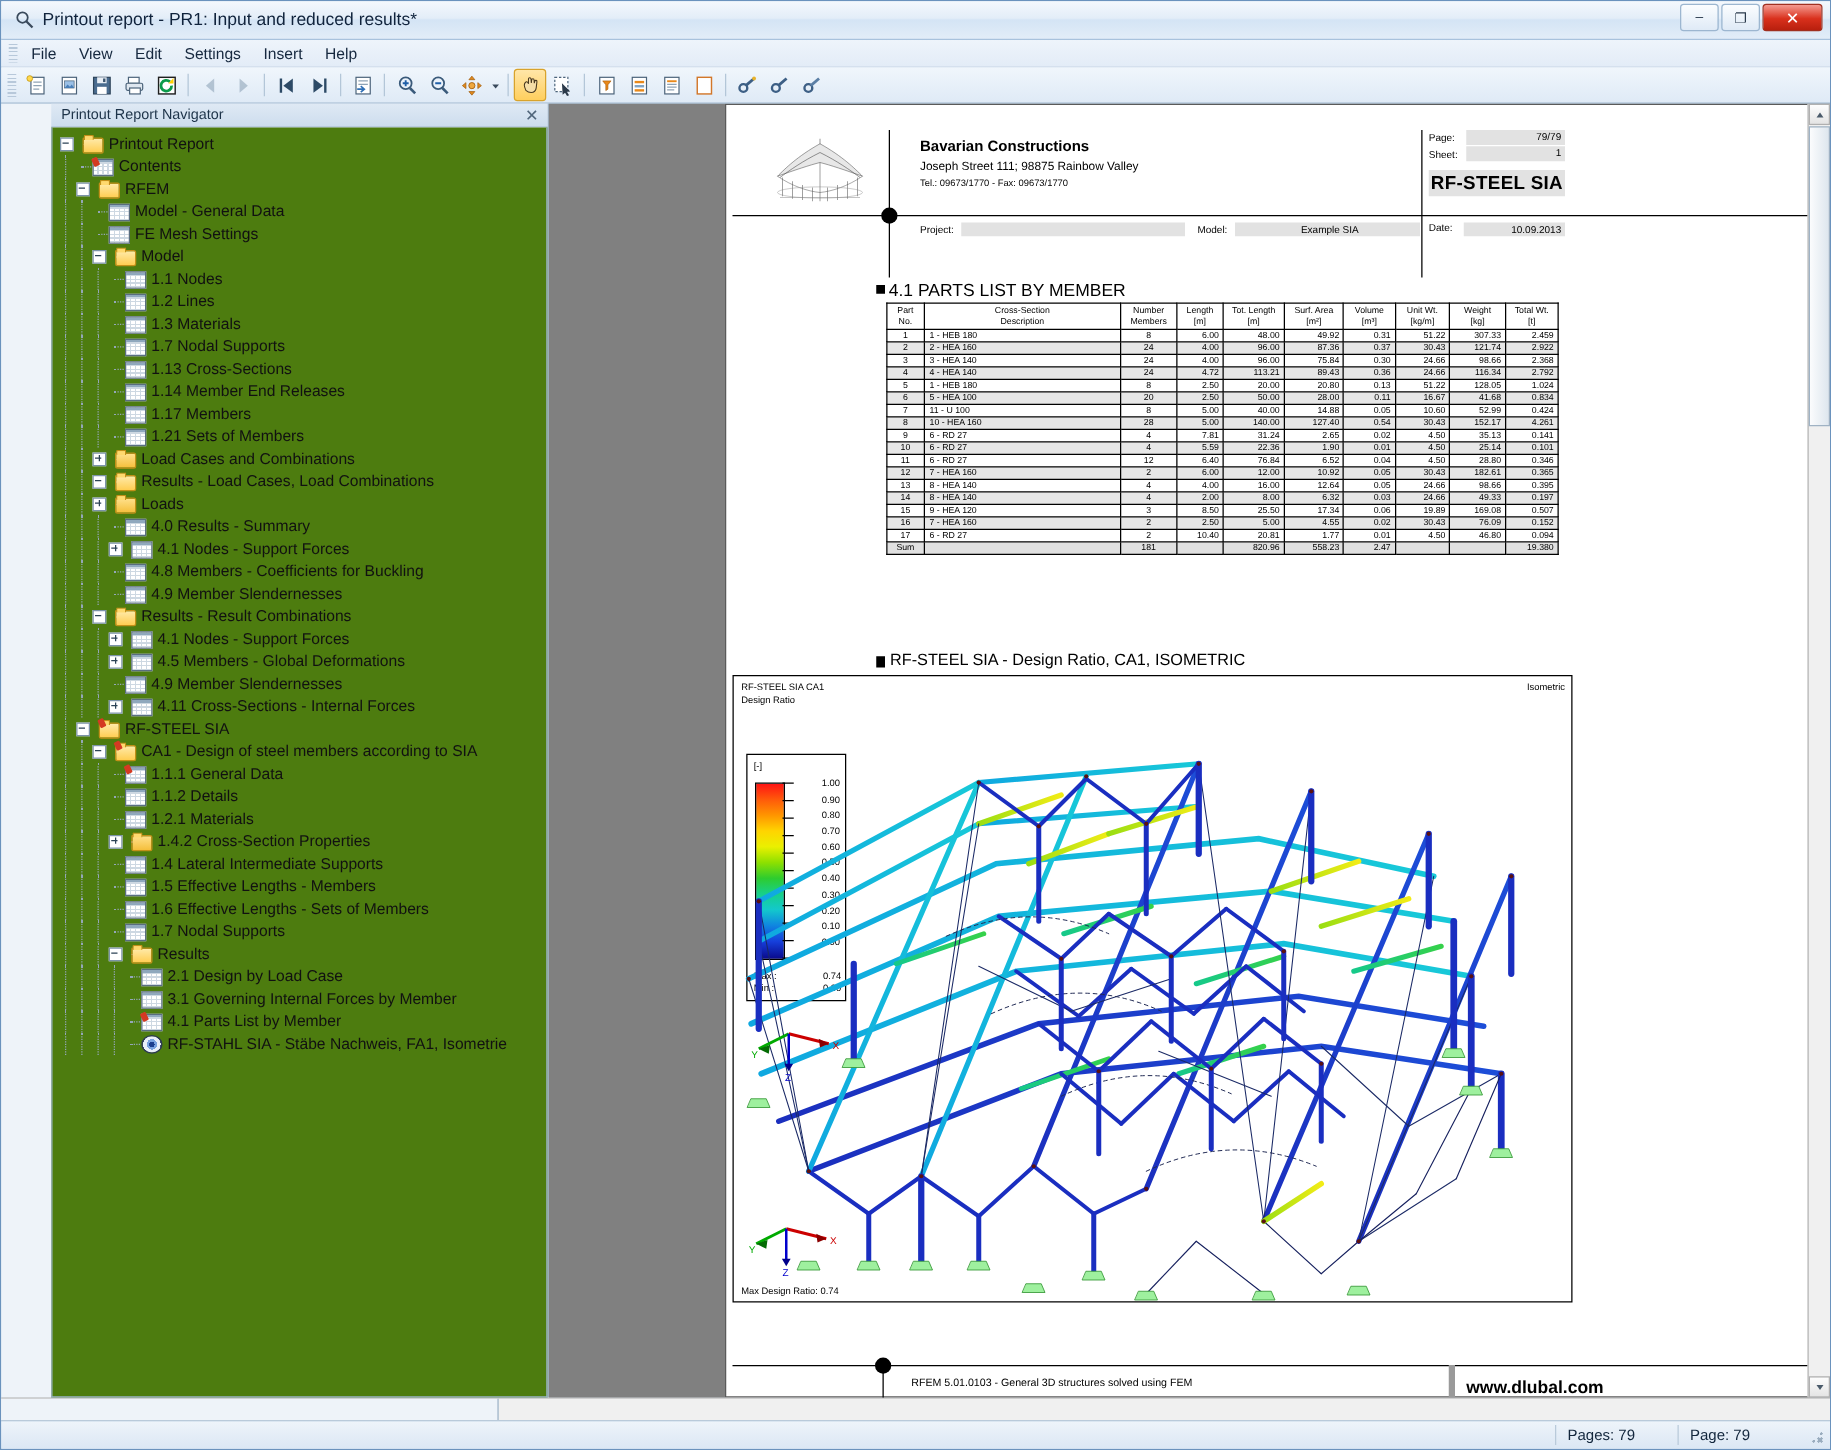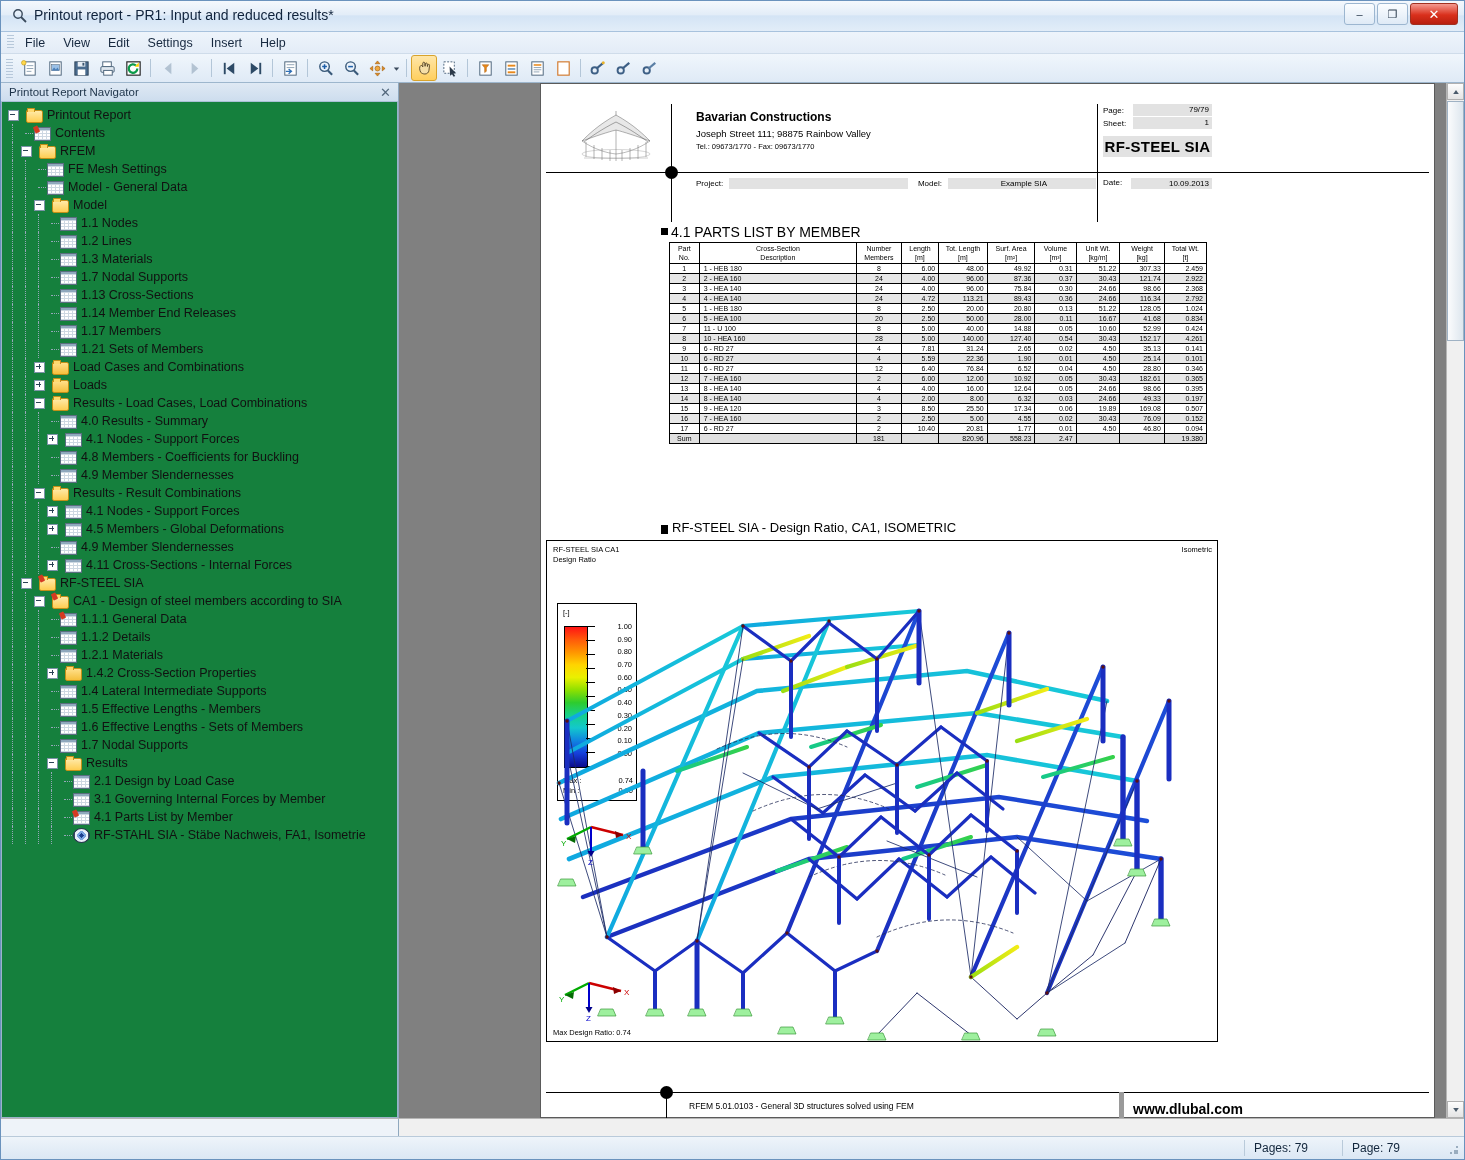--- a/index.html
+++ b/index.html
@@ -68,32 +68,32 @@
     border:1px solid transparent;border-radius:3px;cursor:pointer;
   }
   .tbtn.active{background:linear-gradient(to bottom,#ffe6a8,#ffcf5e);border-color:#d8a32c;}
   .tbtn.disabled{opacity:.38;cursor:default;}
   .tsep{width:1px;height:18px;background:#b3c6d8;margin:0 4px;}
   
   #body{flex:1 1 auto;display:flex;min-height:0;}
   
   #nav{
     width:397px;flex:0 0 397px;display:flex;flex-direction:column;
-    background:#eef3f9;border-right:1px solid #8fa8bf;
+    background:#eef3f9;border-right:1px solid #8fa8bf;padding-left:40px;
   }
   #nav-header{
     height:18px;flex:0 0 18px;display:flex;align-items:center;
     padding:0 4px 0 8px;
     background:linear-gradient(to bottom,#dfe9f4,#cdddee);
     border-bottom:1px solid #a9c0d6;
     font-size:11.5px;color:#1d3349;
   }
   #nav-header .hx{margin-left:auto;font-size:13px;color:#52677c;cursor:pointer;padding:0 3px;}
   #nav-body{
-    flex:1 1 auto;background:#15803d;overflow:hidden;position:relative;
+    flex:1 1 auto;background:#4d7c0f;overflow:hidden;position:relative;
     border:1px solid #9bb3c9;border-top:none;margin:0;
   }
   #tree{padding:4px 0 0 6px;font-size:12.5px;color:#111;}
   .node{display:flex;align-items:center;height:18px;white-space:nowrap;cursor:default;}
   .exp{
     width:9px;height:9px;border:1px solid #7c93a8;background:#fff;
     display:inline-block;position:relative;margin-right:3px;flex:0 0 9px;
   }
   .exp:after{content:"";position:absolute;left:1px;top:3.5px;width:5px;height:1px;background:#2c4356;}
   .exp.plus:before{content:"";position:absolute;left:3.5px;top:1px;width:1px;height:5px;background:#2c4356;}
@@ -509,28 +509,28 @@
               <span class="exp"></span>
               <span class="dots" style="width: 4px; flex: 0 0 4px;"></span>
               <span class="ico folder open"></span>
               <span class="lbl">RFEM</span>
             </div>
             <div class="node">
               <span class="vline"></span>
               <span class="vline"></span>
               <span class="dots"></span>
               <span class="ico sheet"></span>
+              <span class="lbl">Model - General Data</span>
+            </div>
+            <div class="node">
+              <span class="vline"></span>
+              <span class="vline"></span>
+              <span class="dots"></span>
+              <span class="ico sheet"></span>
               <span class="lbl">FE Mesh Settings</span>
-            </div>
-            <div class="node">
-              <span class="vline"></span>
-              <span class="vline"></span>
-              <span class="dots"></span>
-              <span class="ico sheet"></span>
-              <span class="lbl">Model - General Data</span>
             </div>
             <div class="node">
               <span class="vline"></span>
               <span class="vline"></span>
               <span class="exp"></span>
               <span class="dots" style="width: 4px; flex: 0 0 4px;"></span>
               <span class="ico folder open"></span>
               <span class="lbl">Model</span>
             </div>
             <div class="node">
@@ -601,32 +601,32 @@
               <span class="vline"></span>
               <span class="vline"></span>
               <span class="exp plus"></span>
               <span class="dots" style="width: 4px; flex: 0 0 4px;"></span>
               <span class="ico folder"></span>
               <span class="lbl">Load Cases and Combinations</span>
             </div>
             <div class="node">
               <span class="vline"></span>
               <span class="vline"></span>
+              <span class="exp"></span>
+              <span class="dots" style="width: 4px; flex: 0 0 4px;"></span>
+              <span class="ico folder open"></span>
+              <span class="lbl">Results - Load Cases, Load Combinations</span>
+            </div>
+            <div class="node">
+              <span class="vline"></span>
+              <span class="vline"></span>
               <span class="exp plus"></span>
               <span class="dots" style="width: 4px; flex: 0 0 4px;"></span>
               <span class="ico folder"></span>
               <span class="lbl">Loads</span>
-            </div>
-            <div class="node">
-              <span class="vline"></span>
-              <span class="vline"></span>
-              <span class="exp"></span>
-              <span class="dots" style="width: 4px; flex: 0 0 4px;"></span>
-              <span class="ico folder open"></span>
-              <span class="lbl">Results - Load Cases, Load Combinations</span>
             </div>
             <div class="node">
               <span class="vline"></span>
               <span class="vline"></span>
               <span class="vline"></span>
               <span class="dots"></span>
               <span class="ico sheet"></span>
               <span class="lbl">4.0 Results - Summary</span>
             </div>
             <div class="node">

